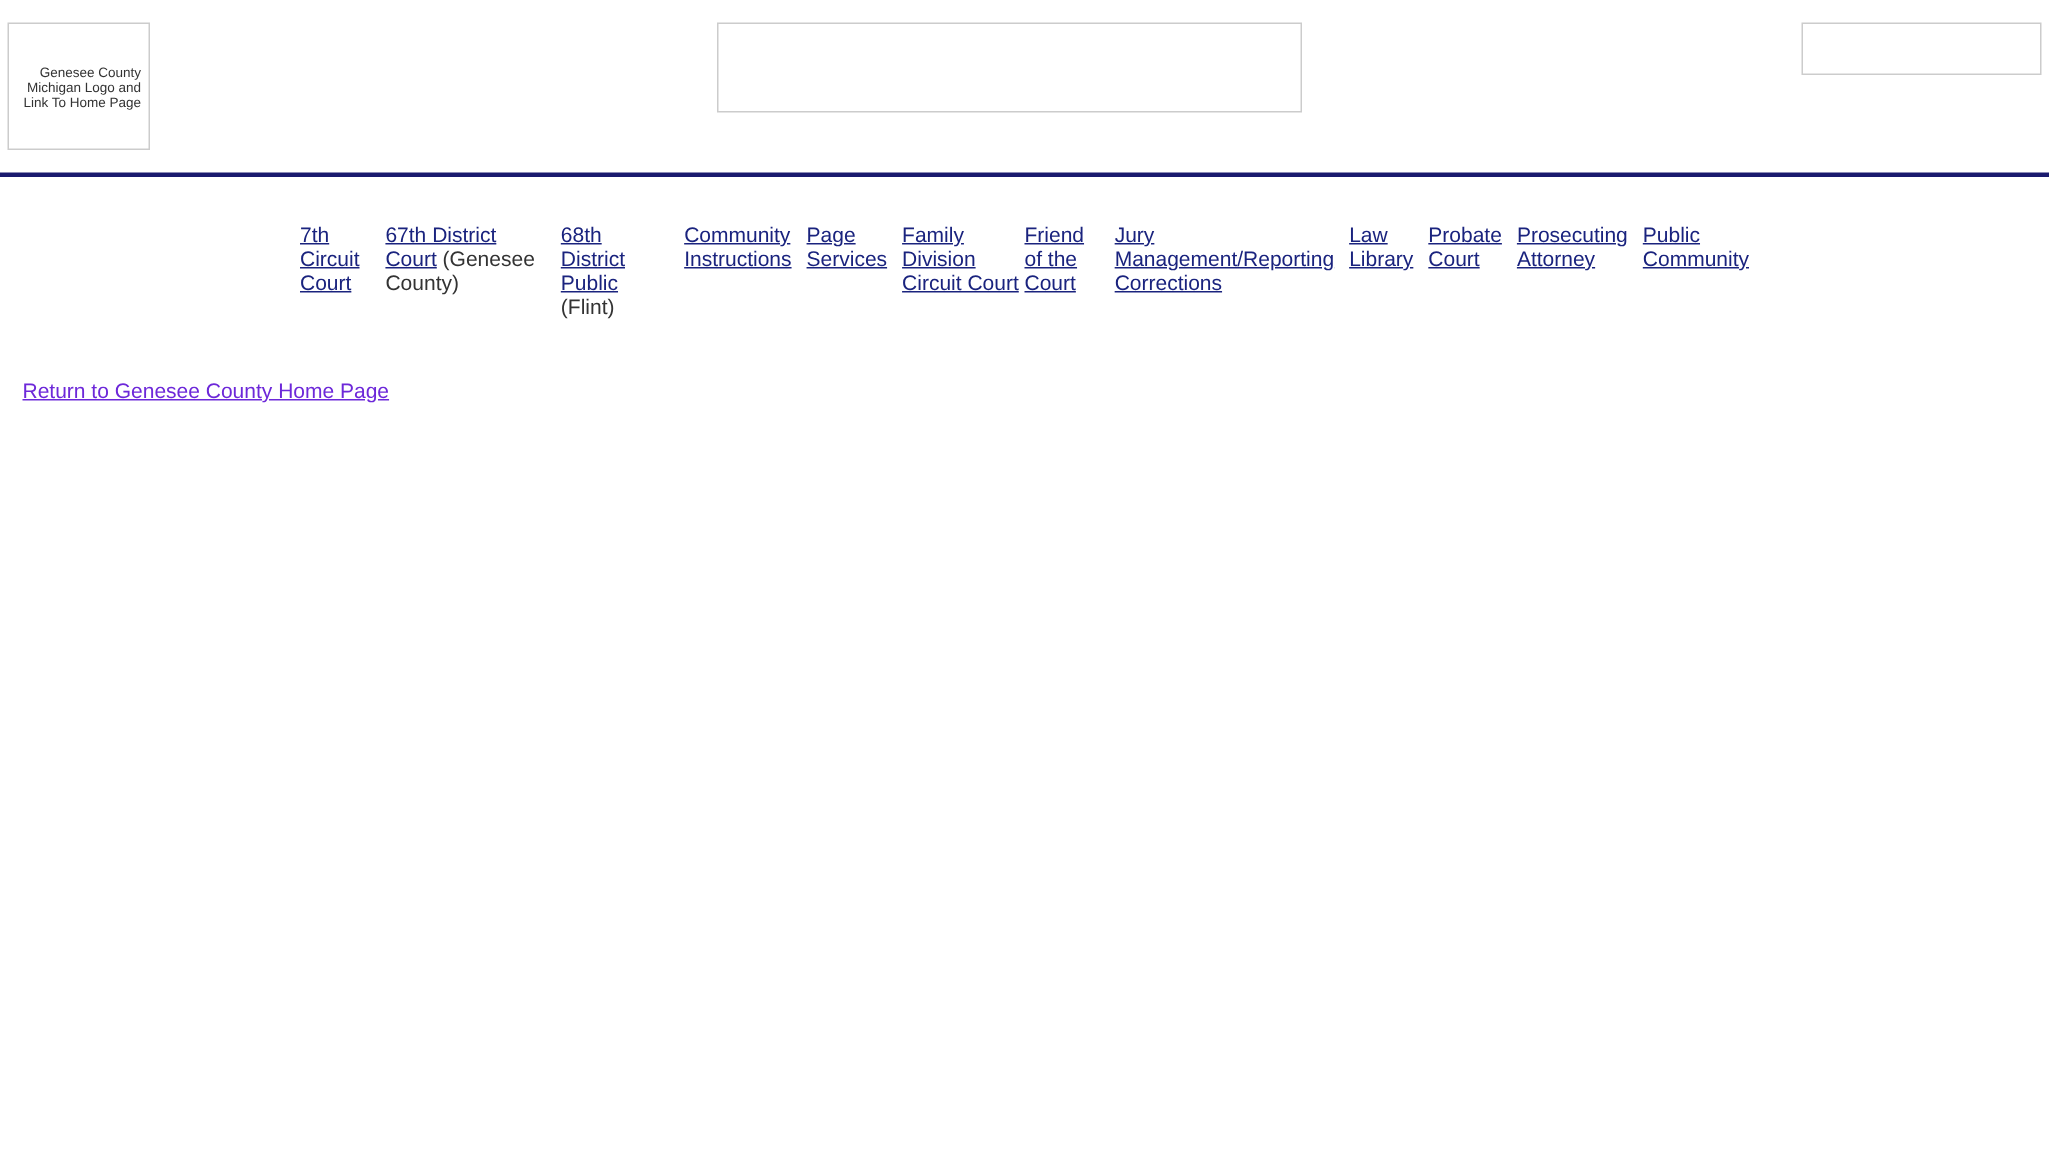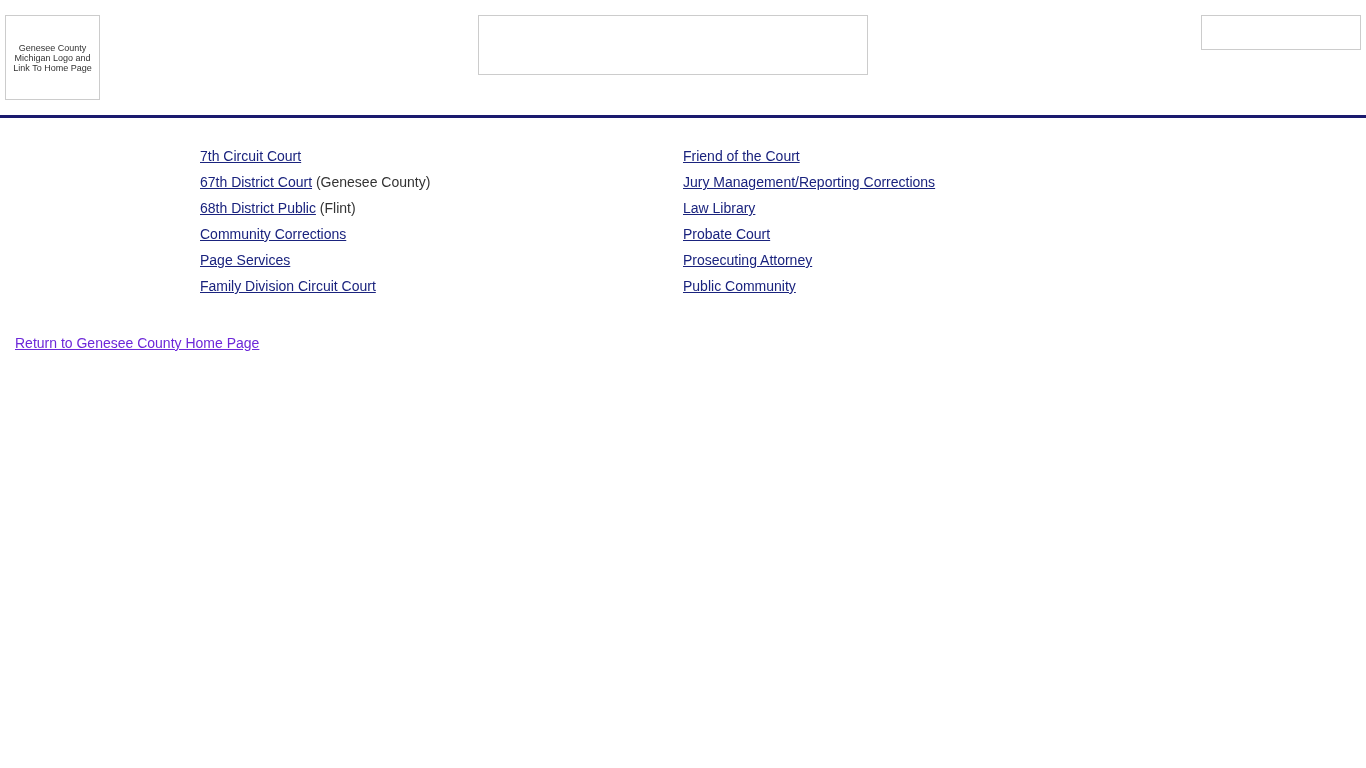--- a/index.html
+++ b/index.html
@@ -73,21 +73,21 @@
     
     .nav-container {
       display: flex;
       padding: 30px 200px;
       gap: 0;
     }
 
     .nav-column {
       flex: 1;
       display: flex;
-      flex-direction: column;
+      flex-direction: row;
       gap: 10px;
     }
 
     .nav-link {
       color: #1a237e;
       text-decoration: underline;
       font-size: 14px;
       cursor: pointer;
       display: inline;
     }
@@ -111,39 +111,39 @@
       font-size: 14px;
       cursor: pointer;
     }
   </style>
 </head>
 <body>
 
 <div class="header">
   <div class="header-left">
     <div class="header-logo-placeholder">
-      <span style="font-size:9px; color:#333;">Genesee County Michigan Logo and Link To Home Page</span>
+      <span style="font-size:9px; color:#333;text-align:right;">Genesee County Michigan Logo and Link To Home Page</span>
     </div>
   </div>
 
   <div class="header-center">
     <div class="header-banner-placeholder"></div>
   </div>
 
   <div class="header-right">
     <div class="header-right-placeholder"></div>
   </div>
 </div>
 
 <div class="nav-container">
   <div class="nav-column" id="left-col">
       <div class="nav-item"><a class="nav-link" href="#">7th Circuit Court</a></div>
       <div class="nav-item"><a class="nav-link" href="#">67th District Court</a><span> (Genesee County)</span></div>
       <div class="nav-item"><a class="nav-link" href="#">68th District Public</a><span> (Flint)</span></div>
-      <div class="nav-item"><a class="nav-link" href="#">Community Corrections</a></div>
+      <div class="nav-item"><a class="nav-link" href="#">Community Instructions</a></div>
       <div class="nav-item"><a class="nav-link" href="#">Page Services</a></div>
       <div class="nav-item"><a class="nav-link" href="#">Family Division Circuit Court</a></div>
     </div>
   <div class="nav-column" id="right-col">
       <div class="nav-item"><a class="nav-link" href="#">Friend of the Court</a></div>
       <div class="nav-item"><a class="nav-link" href="#">Jury Management/Reporting Corrections</a></div>
       <div class="nav-item"><a class="nav-link" href="#">Law Library</a></div>
       <div class="nav-item"><a class="nav-link" href="#">Probate Court</a></div>
       <div class="nav-item"><a class="nav-link" href="#">Prosecuting Attorney</a></div>
       <div class="nav-item"><a class="nav-link" href="#">Public Community</a></div>

